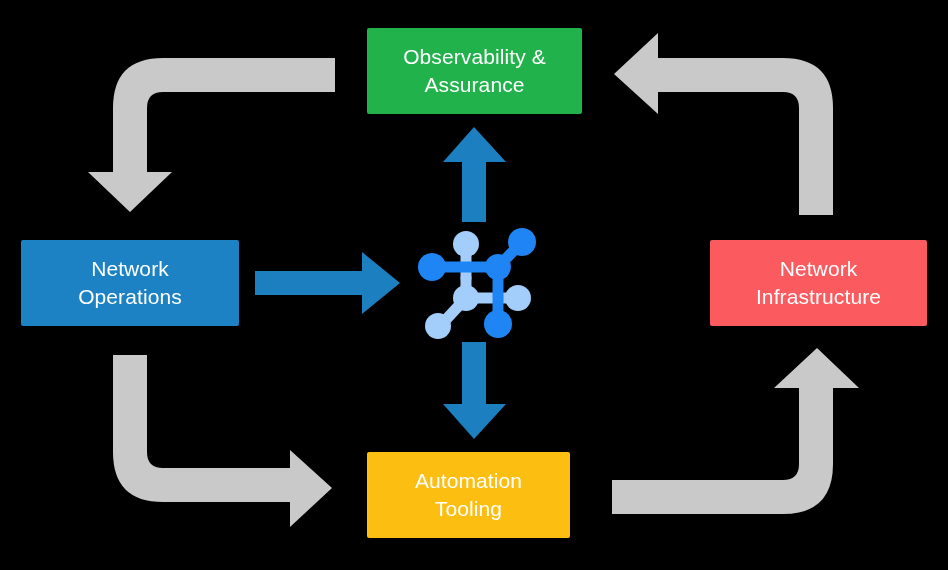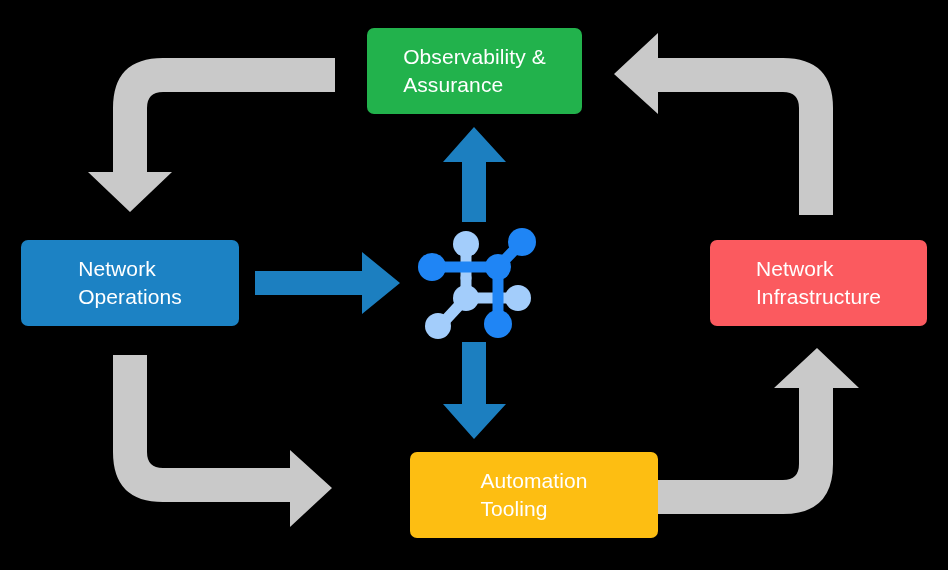--- a/index.html
+++ b/index.html
@@ -24,22 +24,22 @@
     top: 0;
     left: 0;
     width: 948px;
     height: 570px;
   }
   .node-box {
     position: absolute;
     display: flex;
     align-items: center;
     justify-content: center;
-    text-align: left;
-    border-radius: 7px;
+    text-align: center;
+    border-radius: 2px;
     color: #ffffff;
     font-size: 21px;
     line-height: 1.32;
     font-weight: 400;
     letter-spacing: 0.1px;
     padding: 0 10px;
     box-sizing: border-box;
     user-select: none;
   }
   .node-label {
@@ -50,21 +50,21 @@
   #box-observability {
     left: 367px; top: 28px; width: 215px; height: 86px;
   }
   #box-network-operations {
     left: 21px; top: 240px; width: 218px; height: 86px;
   }
   #box-network-infrastructure {
     left: 710px; top: 240px; width: 217px; height: 86px;
   }
   #box-automation-tooling {
-    left: 367px; top: 452px; width: 248px; height: 86px; margin-left: 43px;
+    left: 367px; top: 452px; width: 203px; height: 86px;
   }
   .hub-icon {
     position: absolute;
     left: 418px;
     top: 222px;
     width: 120px;
     height: 118px;
   }
   .arrows-svg { pointer-events: none; }
 </style>

